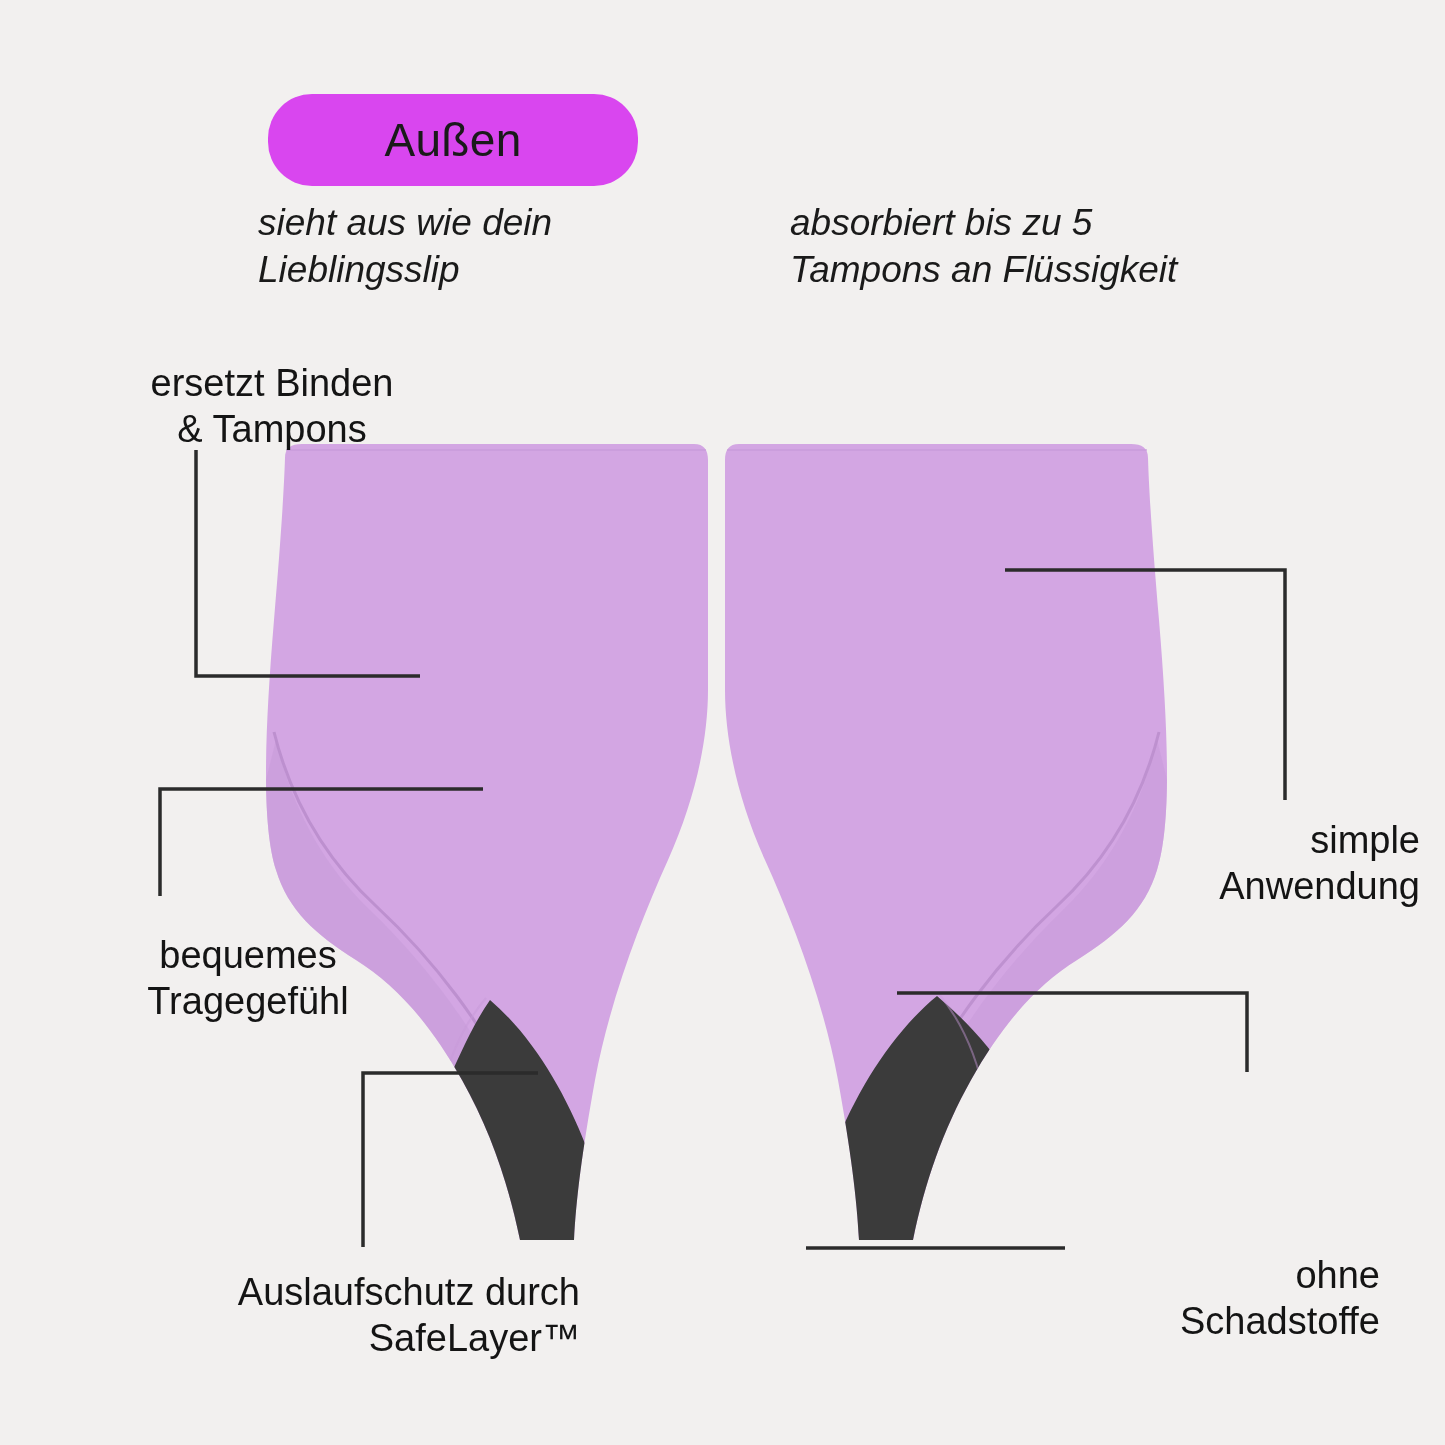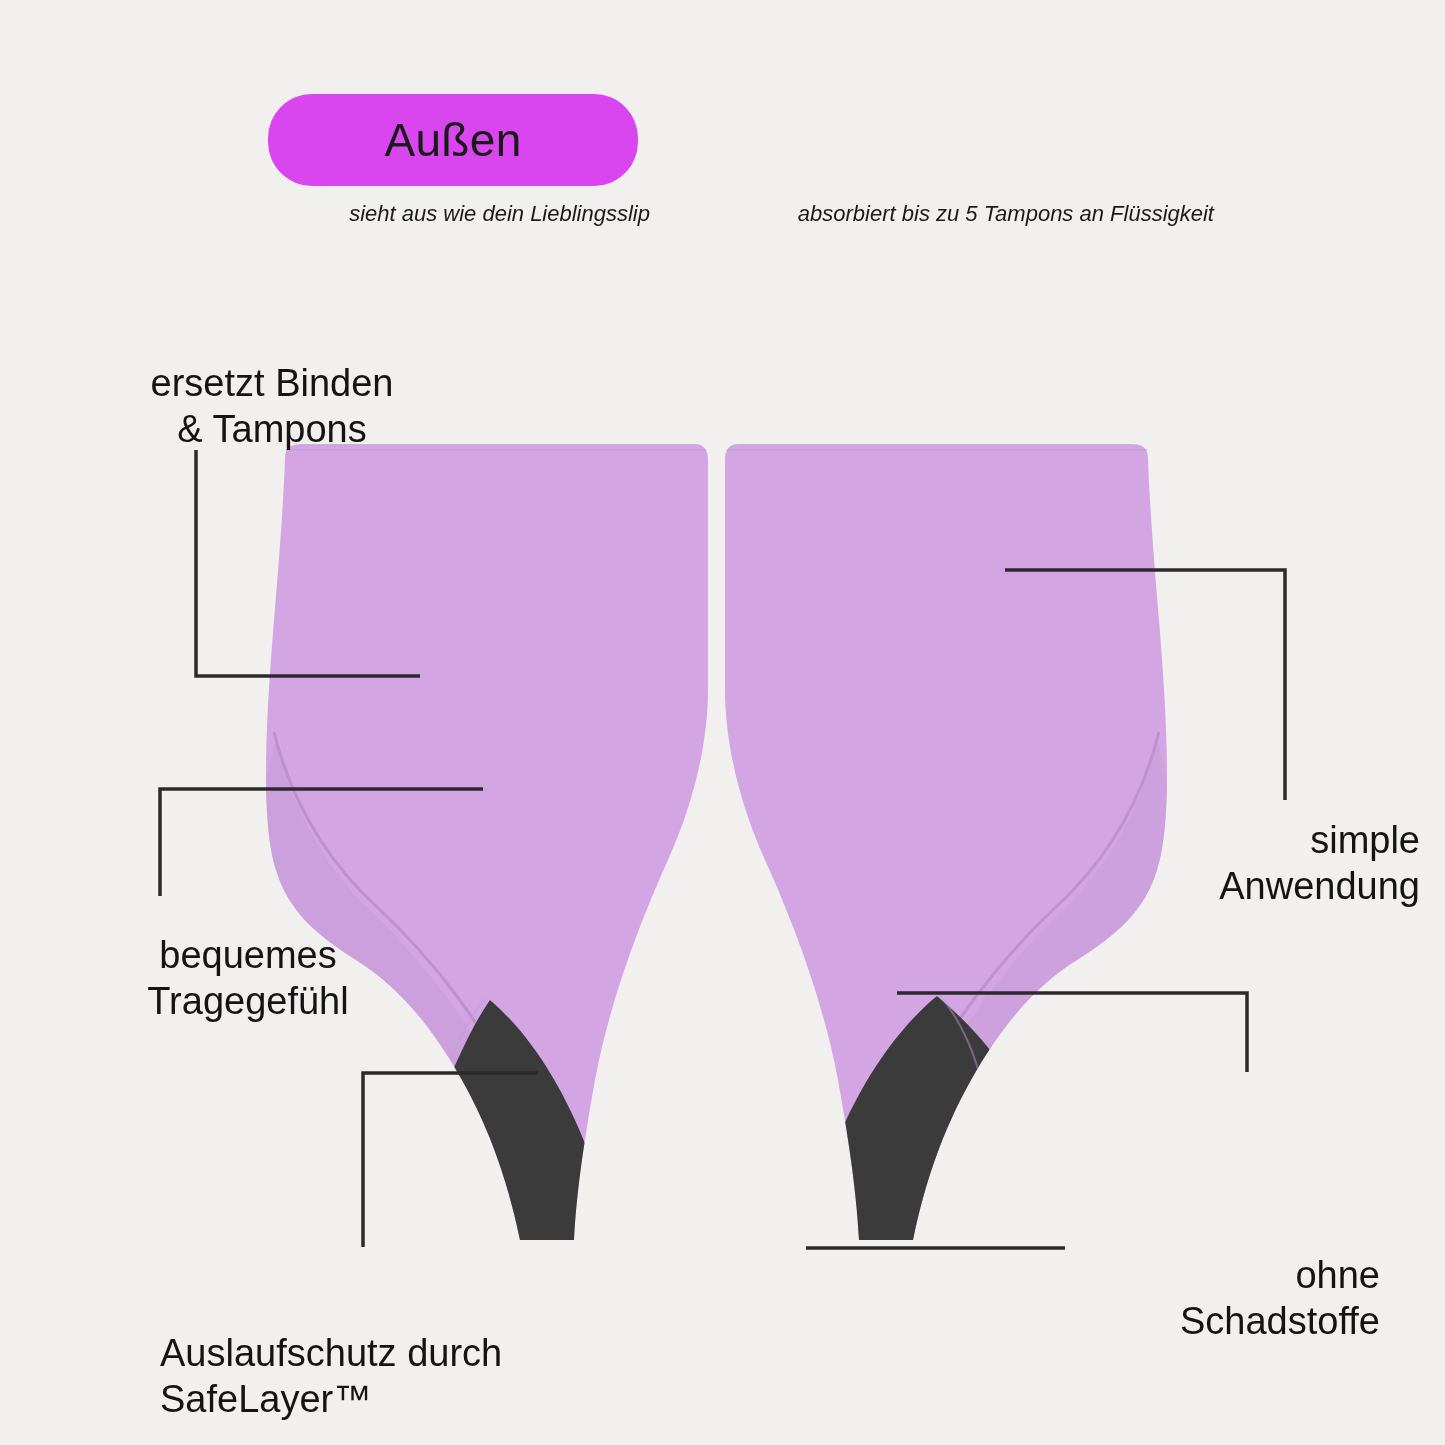--- a/index.html
+++ b/index.html
@@ -28,23 +28,23 @@
     border-radius: 44px;
     color: #1a1a1a;
     font-size: 46px;
     letter-spacing: 0.3px;
   }
   #pill-aussen { left: 268px; top: 94px; width: 370px; height: 92px; }
   #pill-innen  { left: 818px; top: 94px; width: 366px; height: 92px; }
 
   .subcaption {
     position: absolute;
-    text-align: right;
+    text-align: left;
     font-style: italic;
-    font-size: 22px;
+    font-size: 37px;
     line-height: 1.26;
     color: #1a1a1a;
   }
   #sub-aussen { left: 258px; top: 200px; width: 392px; }
   #sub-innen  { left: 790px; top: 200px; width: 424px; }
 
   
   .garment {
     position: absolute;
   }
@@ -57,21 +57,21 @@
     line-height: 1.22;
     color: #141414;
     white-space: pre-line;
     margin-top: 12px;
   }
   .label.right  { text-align: right; }
   .label.center { text-align: center; }
 
   #lbl-ersetzt       { left: 62px;  top: 348px;  width: 420px; }
   #lbl-bequemes      { left: 58px;  top: 920px;  width: 380px; }
-  #lbl-auslauf       { left: 160px; top: 1318px; width: 420px; text-align: left; }
+  #lbl-auslauf       { left: 160px; top: 1257px; width: 420px; text-align: right; }
   #lbl-simple        { left: 1010px; top: 805px;  width: 410px; text-align: right; }
   #lbl-umwelt        { left: 1000px; top: 1085px; width: 420px; text-align: right; }
   #lbl-ohne          { left: 960px;  top: 1240px; width: 420px; text-align: right; }
 
   
   #leaders {
     position: absolute;
     left: 0; top: 0;
     width: 1445px;
     height: 1445px;

